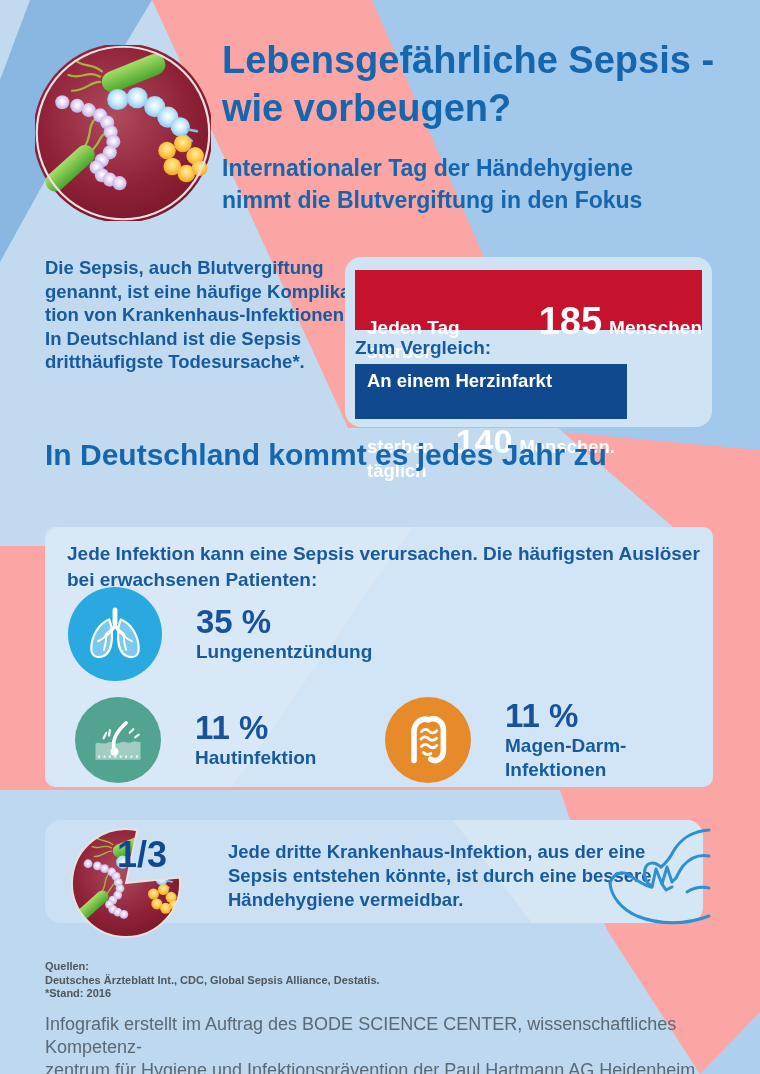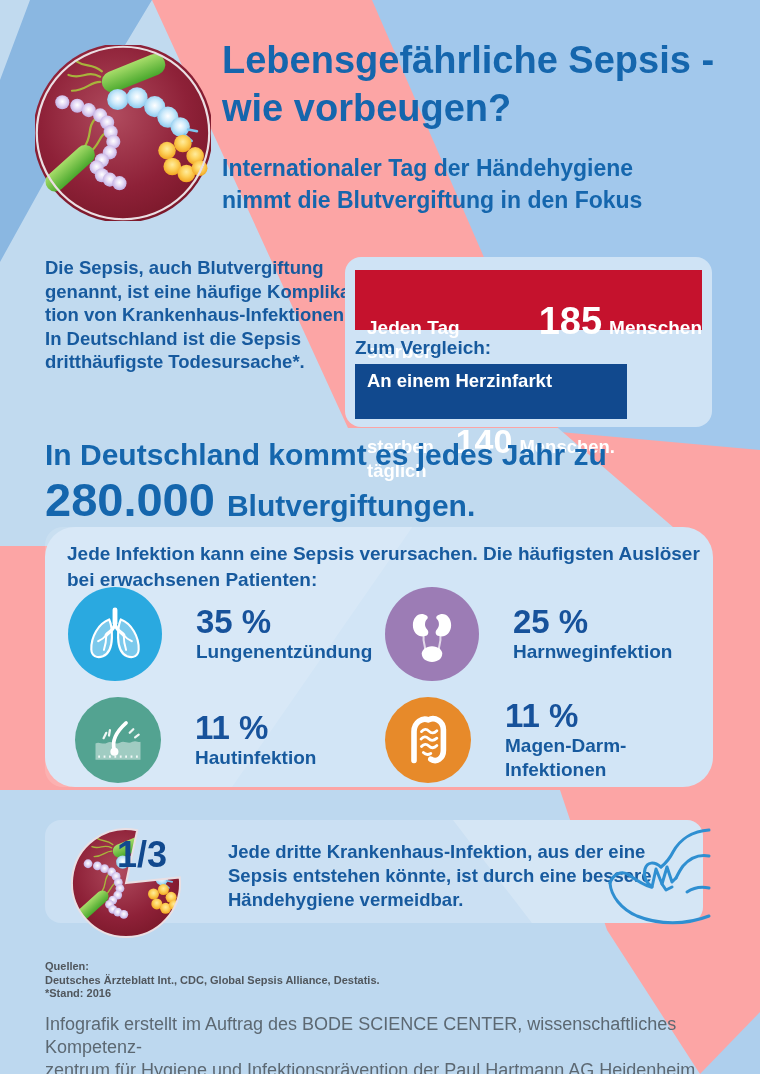--- a/index.html
+++ b/index.html
@@ -32,21 +32,21 @@
   .big-num.sm{font-size:34px;line-height:28px;}
   .blue-box-line1{font-size:18.5px;line-height:23px;}
   .cmp-label{position:absolute;left:10px;top:80px;font-size:19px;}
 
   .annual{left:45px;top:436px;}
   .annual .l1{font-size:30px;line-height:38px;}
   .annual .l2{display:flex;align-items:baseline;gap:12px;}
   .annual .n{font-size:47px;line-height:52px;}
   .annual .s{font-size:30px;}
 
-  .inf-panel{left:45px;top:527px;width:668px;height:260px;background:#d2e5f6;border-radius:30px;}
+  .inf-panel{left:45px;top:527px;width:668px;height:260px;background:#d2e5f6;border-radius:10px;}
   .inf-facet{position:absolute;inset:0;background:rgba(255,255,255,.14);clip-path:polygon(0 0,55% 0,28% 100%,0 100%);border-radius:18px;}
   .inf-head{position:absolute;left:22px;top:14px;font-size:19px;line-height:25.5px;}
   .stat{position:absolute;display:flex;align-items:center;gap:34px;}
   .stat-circle{border-radius:50%;display:flex;align-items:center;justify-content:center;flex:0 0 auto;}
   .stat-circle.big{width:94px;height:94px;}
   .stat-circle.med{width:86px;height:86px;}
   .pct{font-size:33px;line-height:36px;color:#17529b;font-weight:700;}
   .lbl{font-size:19px;line-height:24px;color:#175a9e;font-weight:700;margin-top:0;}
 
   .hyg-panel{left:45px;top:820px;width:658px;height:103px;background:#cbe0f3;border-radius:16px;}
@@ -197,24 +197,20 @@
       <div class="box-line" style="font-size:18.5px;">
         <span>sterben täglich</span>
         <span class="big-num sm">140</span>
         <span>Menschen.</span>
       </div>
     </div>
   </div>
 
   <div class="abs annual blue-h">
     <div class="l1">In Deutschland kommt es jedes Jahr zu</div>
-    <div class="l2">
-      <span class="n">280.000</span>
-      <span class="s">Blutvergiftungen.</span>
-    </div>
   </div>
 
   <div class="abs inf-panel">
     <div class="inf-facet"></div>
     <div class="inf-head blue-b">
       <div>Jede Infektion kann eine Sepsis verursachen. Die häufigsten Auslöser</div>
       <div>bei erwachsenen Patienten:</div>
     </div>
 
     <div class="stat" style="left:23px;top:60px;">
@@ -228,35 +224,20 @@
           <path d="M21,31 C18,35 15,36.5 12.5,37.5 M21,31 C21,37 20,42 18.5,46.5" stroke="#fff" stroke-width="2" fill="none" stroke-linecap="round"></path>
           <path d="M39,31 C42,35 45,36.5 47.5,37.5 M39,31 C39,37 40,42 41.5,46.5" stroke="#fff" stroke-width="2" fill="none" stroke-linecap="round"></path>
         </svg>
       </div>
       <div class="stat-text">
         <div class="pct">35 %</div>
         <div class="lbl">Lungenentzündung</div>
       </div>
     </div>
 
-    <div class="stat" style="left:340px;top:60px;">
-      <div class="stat-circle big" style="background:#9c7cb5;">
-        <svg width="56" height="56" viewBox="0 0 60 60">
-          <path d="M24.5,10.5 C17,5.5 9.5,11.5 9.5,20.5 C9.5,29 16.5,34.5 23.5,32 C26.5,31 26.8,27.2 24.8,25.2 C21.8,22.4 21.8,16.6 24.8,14 C25.9,13 25.6,11.3 24.5,10.5 Z" fill="#fff"></path>
-          <path d="M35.5,10.5 C43,5.5 50.5,11.5 50.5,20.5 C50.5,29 43.5,34.5 36.5,32 C33.5,31 33.2,27.2 35.2,25.2 C38.2,22.4 38.2,16.6 35.2,14 C34.1,13 34.4,11.3 35.5,10.5 Z" fill="#fff"></path>
-          <path d="M21,33 C20,39 23.5,43 22.5,48 C22,51 23,52.5 25,53.5" stroke="rgba(255,255,255,.7)" stroke-width="2.2" fill="none" stroke-linecap="round"></path>
-          <path d="M39,33 C40,39 36.5,43 37.5,48 C38,51 37,52.5 35,53.5" stroke="rgba(255,255,255,.7)" stroke-width="2.2" fill="none" stroke-linecap="round"></path>
-          <path d="M30,43 C36.5,43 41,47 41,51 C41,56.5 36,60 30,60 C24,60 19,56.5 19,51 C19,47 23.5,43 30,43 Z" fill="#fff"></path>
-        </svg>
-      </div>
-      <div class="stat-text">
-        <div class="pct">25 %</div>
-        <div class="lbl">Harnweginfektion</div>
-      </div>
-    </div>
 
     <div class="stat" style="left:30px;top:170px;">
       <div class="stat-circle med" style="background:#53a391;">
         <svg width="54" height="54" viewBox="0 0 60 60">
           <path d="M5,34 C9,31 13,36 18,33 C23,30 27,36 32,33 C37,30 41,35 46,32 C50,30 53,33 55,32 L55,52 L5,52 Z" fill="rgba(255,255,255,.45)"></path>
           <path d="M8,48.5 L52,48.5" stroke="rgba(255,255,255,.85)" stroke-width="2.5" stroke-dasharray="2 4"></path>
           <path d="M26,41 C23,32 28,21 39,11" stroke="#fff" stroke-width="4" fill="none" stroke-linecap="round"></path>
           <circle cx="26" cy="43" r="4.5" fill="#fff"></circle>
           <path d="M14,28 L17,22 M20,25 L21,19 M43,22 L47,18 M49,27 L53,24" stroke="rgba(255,255,255,.9)" stroke-width="2.5" stroke-linecap="round"></path>
         </svg>

